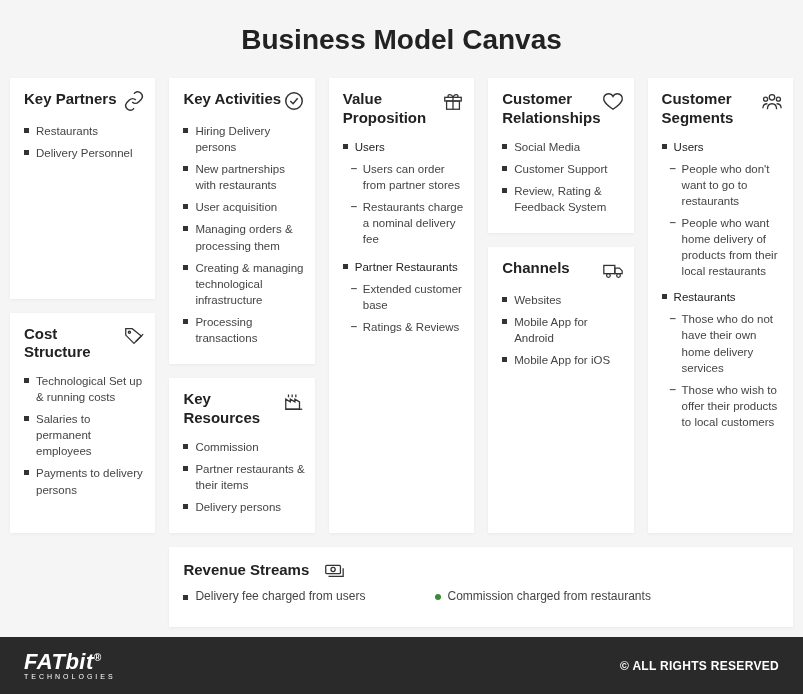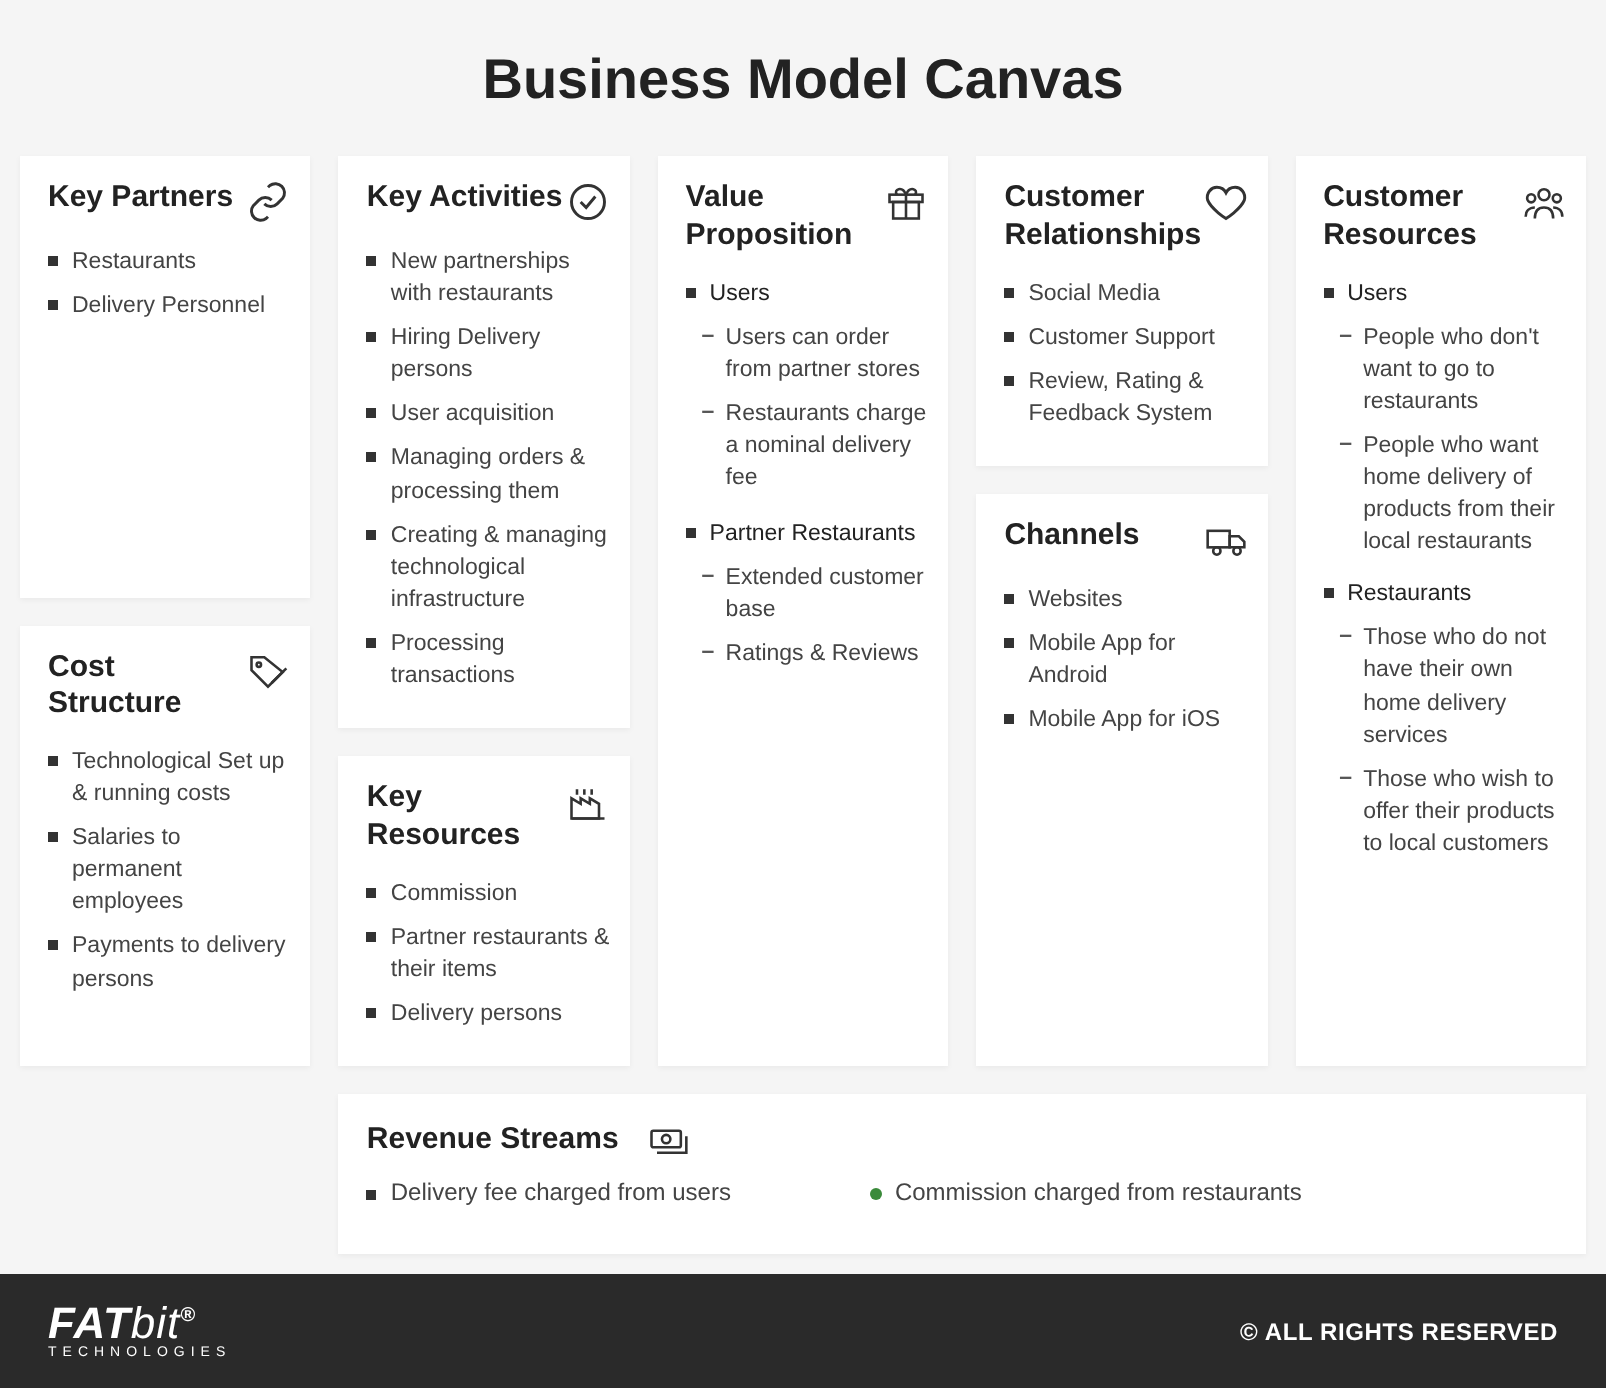--- a/index.html
+++ b/index.html
@@ -144,21 +144,21 @@
     display: flex;
     align-items: baseline;
     gap: 2px;
   }
   .logo-main {
     font-size: 22px;
     font-weight: 800;
     font-style: italic;
     letter-spacing: 0.5px;
   }
-  .logo-main .thin { font-weight: 400; }
+  .logo-main .thin { font-weight: 700; }
   .logo-sub {
     font-size: 7px;
     letter-spacing: 3px;
     margin-left: 0;
   }
   .logo-wrap { display: flex; flex-direction: column; line-height: 1; }
   .logo-reg { font-size: 10px; vertical-align: super; }
   .copyright {
     font-size: 12px;
     font-weight: 700;
@@ -211,22 +211,22 @@
     <div class="col-activities">
       <div class="card">
         <div class="card-head">
           <h3>Key Activities</h3>
           <svg class="icon" viewBox="0 0 24 24" fill="none" stroke="currentColor" stroke-width="1.6">
               <circle cx="12" cy="12" r="9"></circle>
               <path d="M8 12l3 3 5-6"></path>
             </svg>
         </div>
         <ul class="bullets">
+          <li>Hiring Delivery persons</li>
           <li>New partnerships with restaurants</li>
-          <li>Hiring Delivery persons</li>
           <li>User acquisition</li>
           <li>Managing orders &amp; processing them</li>
           <li>Creating &amp; managing technological infrastructure</li>
           <li>Processing transactions</li>
         </ul>
       </div>
 
       <div class="card" style="flex:1">
         <div class="card-head">
           <h3>Key Resources</h3>
@@ -297,21 +297,21 @@
         <ul class="bullets">
           <li>Websites</li>
           <li>Mobile App for Android</li>
           <li>Mobile App for iOS</li>
         </ul>
       </div>
     </div>
 
     <div class="card">
       <div class="card-head">
-        <h3>Customer Resources</h3>
+        <h3>Customer Segments</h3>
         <svg class="icon" viewBox="0 0 24 24" fill="none" stroke="currentColor" stroke-width="1.4">
             <circle cx="12" cy="8" r="3"></circle>
             <circle cx="5" cy="10" r="2.2"></circle>
             <circle cx="19" cy="10" r="2.2"></circle>
             <path d="M2 20c0-3 2-5 5-5M22 20c0-3-2-5-5-5M7 21c0-4 2-6 5-6s5 2 5 6"></path>
           </svg>
       </div>
       <ul class="bullets">
         <li class="heading">Users</li>
       </ul>

